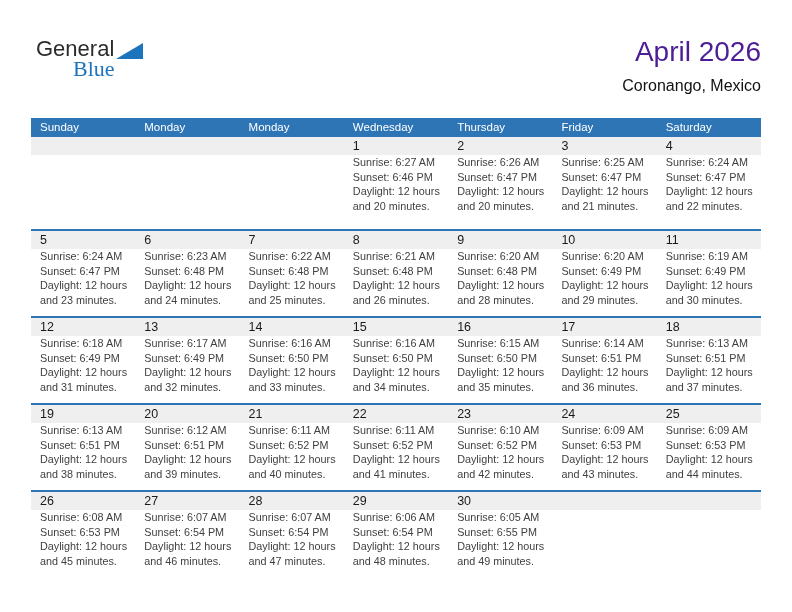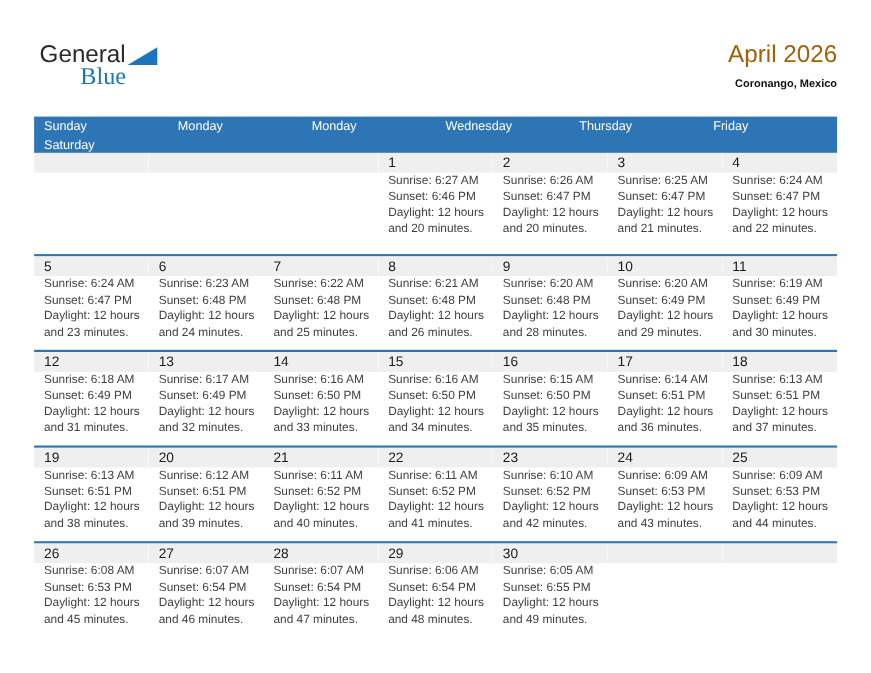--- a/index.html
+++ b/index.html
@@ -17,27 +17,27 @@
   .logo-line1 { font-size:22px; color:#2b2b2b; letter-spacing:0; display:flex; align-items:flex-end; }
   .logo-tri {
     width:0; height:0; display:inline-block;
     border-bottom:16px solid #1c75bc;
     border-left:27px solid transparent;
     margin-left:2px; margin-bottom:1px;
   }
   .logo-line2 { font-size:22px; color:#1c75bc; margin-left:37px; margin-top:-2px;font-family:Liberation Serif, serif; }
   
   .title-block { position:absolute; right:31px; top:36px; text-align:right; }
-  .month-title { font-size:22px; color:#a16207; font-weight:400; }
-  .location { font-size:10px; color:#111111; font-weight:700; margin-top:9px; }
+  .month-title { font-size:28px; color:#4c1d95; font-weight:400; }
+  .location { font-size:16px; color:#111111; font-weight:400; margin-top:9px; }
   
   .calendar { position:absolute; left:31px; top:106px; width:730px; }
   .weekday-row {
-    display:grid; grid-template-columns:repeat(6,1fr);
-    background:#2e75b6; height:33px;
+    display:grid; grid-template-columns:repeat(7,1fr);
+    background:#2e75b6; height:19px;margin-top:12px;
   }
   .weekday-cell { color:#ffffff; font-size:11.5px; line-height:19px; padding-left:9px;
     white-space:nowrap; overflow:hidden; }
   .week-row {
     display:grid; grid-template-columns:repeat(7,1fr);
     border-top:2px solid #2e75b6;
     height:87px; background:#ffffff;
   }
   .week-row:first-child { border-top:none; height:92px; }
   .day-cell { overflow:hidden; }

